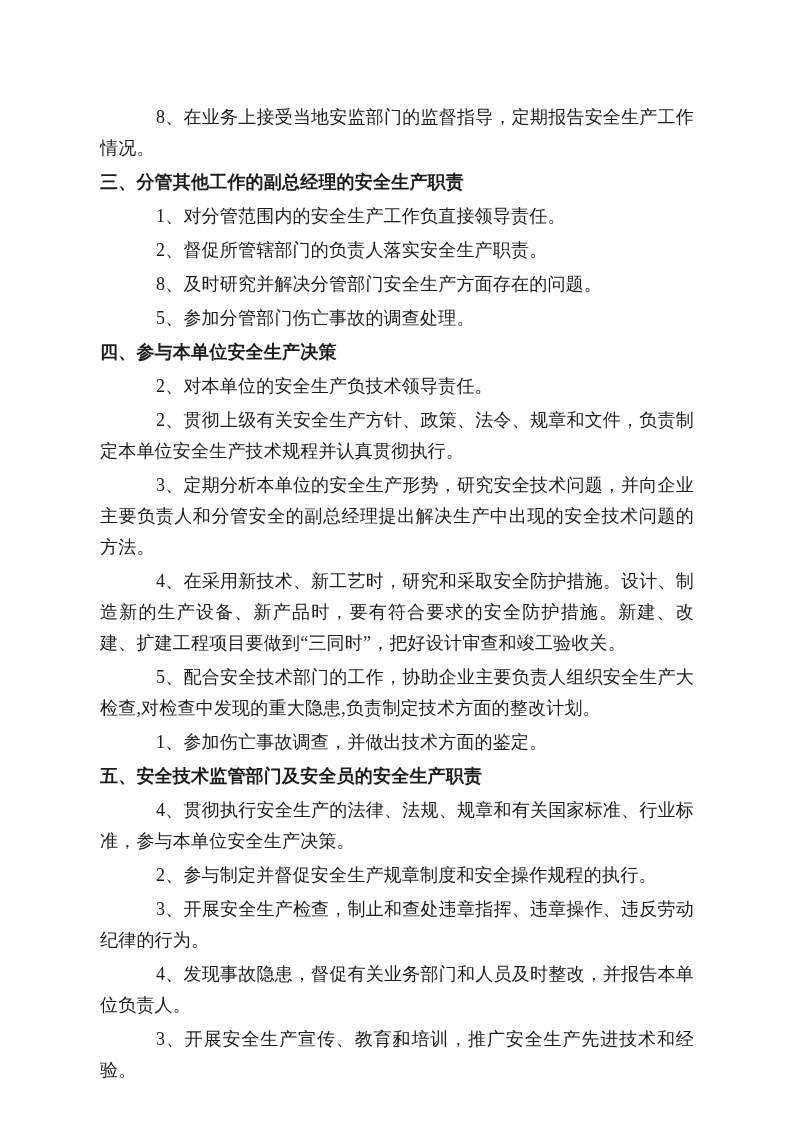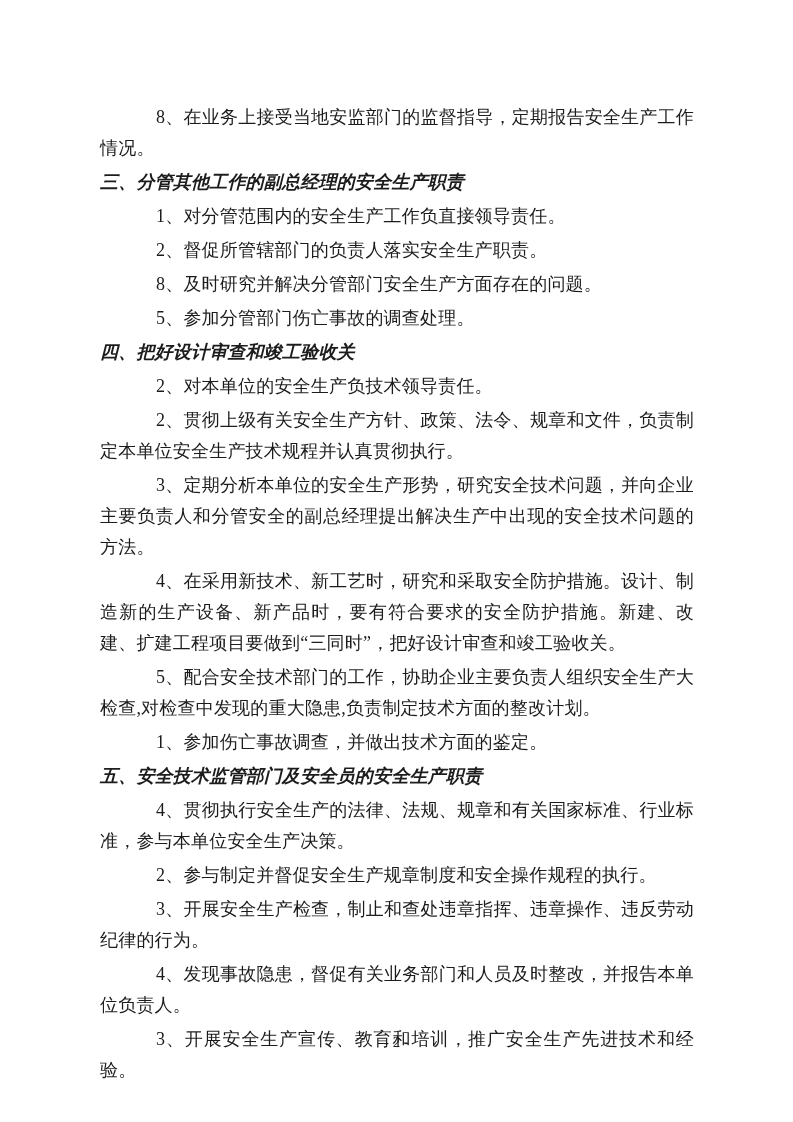--- a/index.html
+++ b/index.html
@@ -29,21 +29,20 @@
     text-align: justify;
     letter-spacing: 0.2px;
   }
   .para.body {
     text-indent: 56px;
   }
   .para.heading {
     text-indent: 0;
     font-weight: bold;
     font-family: "Liberation Sans", "DejaVu Sans", sans-serif;
-    font-style: italic;
   }
   .footer {
     position: absolute;
     left: 0;
     top: 1032px;
     width: 100%;
     text-align: center;
     font-size: 15px;
     line-height: 20px;
     color: #1c1c1c;
@@ -54,21 +53,21 @@
 <body>
 
 <div class="page">
   <div class="content" id="doc-content">
       <p class="para body">8、在业务上接受当地安监部门的监督指导，定期报告安全生产工作情况。</p>
       <p class="para heading">三、分管其他工作的副总经理的安全生产职责</p>
       <p class="para body">1、对分管范围内的安全生产工作负直接领导责任。</p>
       <p class="para body">2、督促所管辖部门的负责人落实安全生产职责。</p>
       <p class="para body">8、及时研究并解决分管部门安全生产方面存在的问题。</p>
       <p class="para body">5、参加分管部门伤亡事故的调查处理。</p>
-      <p class="para heading">四、把好设计审查和竣工验收关</p>
+      <p class="para heading">四、参与本单位安全生产决策</p>
       <p class="para body">2、对本单位的安全生产负技术领导责任。</p>
       <p class="para body">2、贯彻上级有关安全生产方针、政策、法令、规章和文件，负责制定本单位安全生产技术规程并认真贯彻执行。</p>
       <p class="para body">3、定期分析本单位的安全生产形势，研究安全技术问题，并向企业主要负责人和分管安全的副总经理提出解决生产中出现的安全技术问题的方法。</p>
       <p class="para body">4、在采用新技术、新工艺时，研究和采取安全防护措施。设计、制造新的生产设备、新产品时，要有符合要求的安全防护措施。新建、改建、扩建工程项目要做到“三同时”，把好设计审查和竣工验收关。</p>
       <p class="para body">5、配合安全技术部门的工作，协助企业主要负责人组织安全生产大检查,对检查中发现的重大隐患,负责制定技术方面的整改计划。</p>
       <p class="para body">1、参加伤亡事故调查，并做出技术方面的鉴定。</p>
       <p class="para heading">五、安全技术监管部门及安全员的安全生产职责</p>
       <p class="para body">4、贯彻执行安全生产的法律、法规、规章和有关国家标准、行业标准，参与本单位安全生产决策。</p>
       <p class="para body">2、参与制定并督促安全生产规章制度和安全操作规程的执行。</p>
       <p class="para body">3、开展安全生产检查，制止和查处违章指挥、违章操作、违反劳动纪律的行为。</p>

